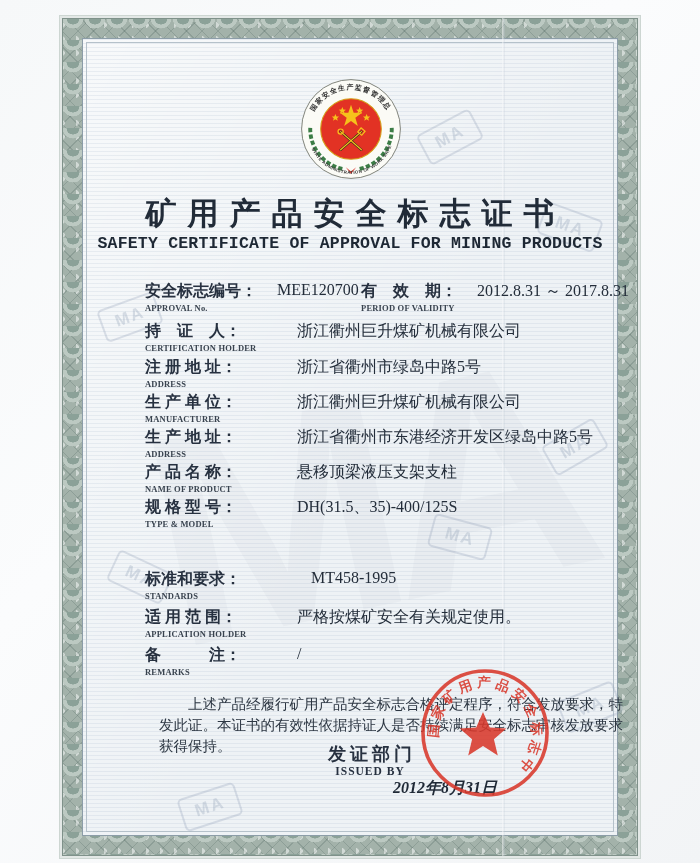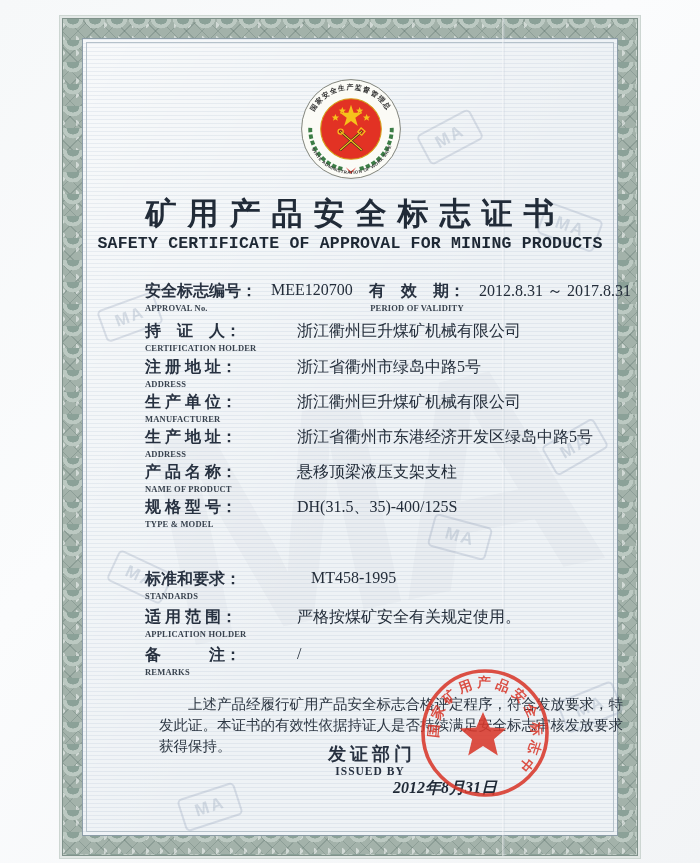--- a/index.html
+++ b/index.html
@@ -52,23 +52,23 @@
     position:absolute;left:0;top:234px;width:100%;text-align:center;
     font-size:16.5px;font-weight:bold;letter-spacing:0.2px;color:#1e2834;font-family:Liberation Mono, monospace;
   }
   .cn-lbl{font-size:16px;font-weight:600;color:#273140;white-space:nowrap;}
   .en-lbl{font-size:8.5px;font-weight:600;color:#39434f;letter-spacing:.2px;margin-top:1px;white-space:nowrap;}
   .val{font-size:16px;color:#232d3a;white-space:nowrap;margin-left:48px;}
   .row{position:absolute;left:145px;display:flex;align-items:flex-start;}
   .row .lblblock{width:104px;flex:none;}
   .row6 .lblblock{width:118px;}
   .toprow{position:absolute;top:281px;left:145px;display:flex;}
-  .toprow .col2{position:absolute;left:224px;top:0;display:flex;text-align:center;}
+  .toprow .col2{position:absolute;left:216px;top:0;display:flex;}
   .toprow .lblblock{flex:none;}
-  .toprow .val{margin-left:14px;}
+  .toprow .val{margin-left:20px;}
   .declaration{
     position:absolute;left:127px;top:694px;width:476px;
     font-size:14.5px;line-height:21px;color:#2c3642;text-indent:2em;margin-left:32px;
   }
   .issuedby-cn{position:absolute;left:0;top:742px;width:744px;text-align:center;
     font-size:18px;font-weight:600;letter-spacing:4px;color:#273140;}
   .issuedby-en{position:absolute;left:0;top:765px;width:740px;text-align:center;
     font-size:11.5px;font-weight:bold;letter-spacing:1px;color:#273140;}
   .issue-date{position:absolute;left:393px;top:778px;font-size:16px;font-weight:600;color:#1f2936;font-style:italic;}
   .seal{position:absolute;left:402px;top:650px;width:170px;height:172px;opacity:.88;}

